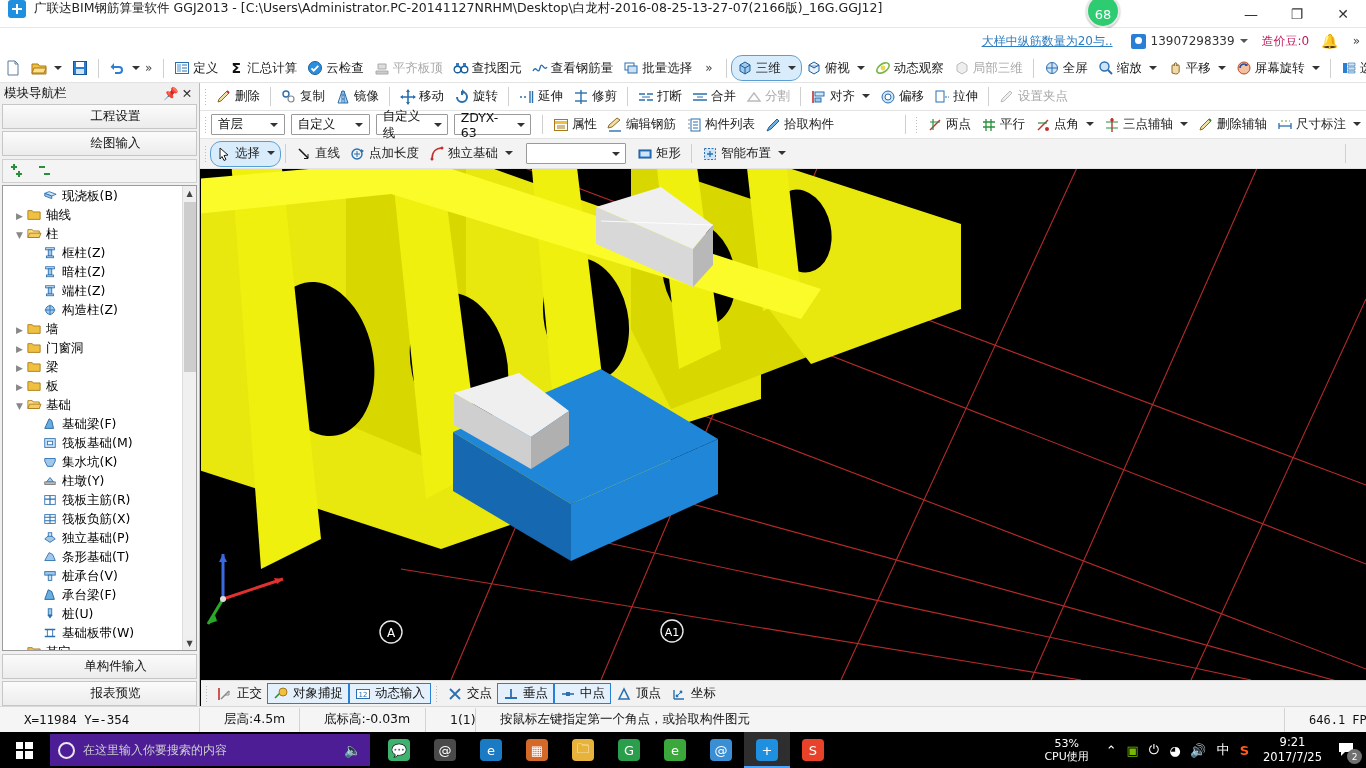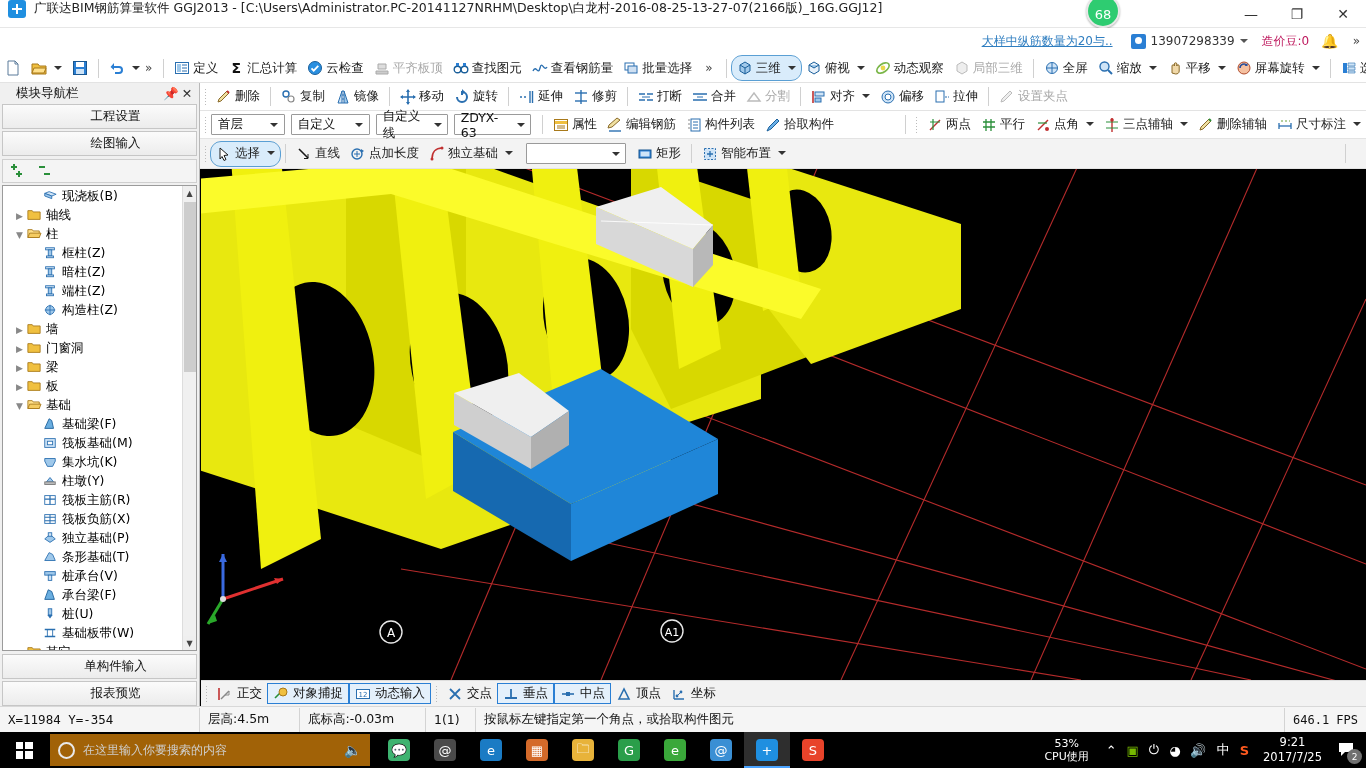--- a/index.html
+++ b/index.html
@@ -97,21 +97,21 @@
   .combo .cbtn i { border: 4px solid transparent; border-top-color: #333; display:block; margin-top:4px; }
 
   
   .navpanel {
     position: absolute; left: 0; top: 83px; width: 200px; height: 625px;
     background: #f0f0f0; border-right: 1px solid #b8b8b8;
     display: flex; flex-direction: column;
   }
   .nav-head {
     height: 20px; display: flex; align-items: center; padding: 0 4px;
-    font-size: 12.5px; color: #111; background: #f0f0f0; margin-left: 12px;
+    font-size: 12.5px; color: #111; background: #f0f0f0;
   }
   .nav-head .t { flex: 1; }
   .nav-head .b { width: 16px; text-align: center; color: #333; }
   .nav-btn {
     height: 25px; margin: 1px 2px; background: linear-gradient(#fbfbfb,#ececec);
     border: 1px solid #c6c6c6; display: flex; align-items: center; justify-content: center;
     font-size: 12.5px; color: #111; padding-left: 32px;
   }
   .nav-tools {
     height: 24px; margin: 2px 2px 0; background: #f4f4f4; border: 1px solid #cfcfcf;
@@ -154,36 +154,36 @@
   }
   .snap.on { border: 1px solid #2a7fd4; background: #e4f0fb; }
 
   
   .statusbar {
     position: absolute; left: 0; top: 706px; width: 1366px; height: 26px;
     background: #f5f5f5; display: flex; align-items: center;
     border-top: 1px solid #d8d8d8; font-size: 12.5px; color: #111;
   }
   .scell {
-    height: 24px; display: flex; align-items: center; padding: 0 8px;
+    height: 24px; display: flex; align-items: center; padding: 0 24px;
     border-right: 1px solid #d3d3d3; white-space: nowrap;
   }
   .scell.grow { flex: 1; border-right: none; }
   .scell.fps { border-left: 1px solid #d3d3d3; border-right: none; width: 82px; font-family: "DejaVu Sans Mono", monospace; font-size: 12px; }
 
   
   .taskbar {
     position: absolute; left: 0; top: 732px; width: 1366px; height: 36px;
     background: #000; display: flex; align-items: center;
   }
   .startbtn { width: 48px; height: 36px; display: flex; align-items: center; justify-content: center; }
   .winlogo { width: 17px; height: 17px; display: grid; grid-template-columns: 1fr 1fr; grid-gap: 1.6px; }
   .winlogo i { background: #fff; display: block; }
   .searchbox {
-    width: 320px; height: 32px; background: #a16207; display: flex; align-items: center;
+    width: 320px; height: 32px; background: #4c1d95; display: flex; align-items: center;
     padding: 0 8px; color: #cfcfcf; font-size: 12px; margin-left: 2px;
   }
   .cortana {
     width: 17px; height: 17px; border: 2px solid #e9e9e9; border-radius: 50%; margin-right: 8px; flex: none;
   }
   .mic { margin-left: auto; color: #cfcfcf; font-size: 14px; }
   .tbapps { display: flex; align-items: center; height: 36px; margin-left: 6px; }
   .tbapp { width: 46px; height: 36px; display: flex; align-items: center; justify-content: center; position: relative; }
   .tbapp.active { background: #2e2e2e; }
   .tbapp.active:after { content:""; position:absolute; left:0; bottom:0; width:46px; height:2px; background:#4aa3ff; }

